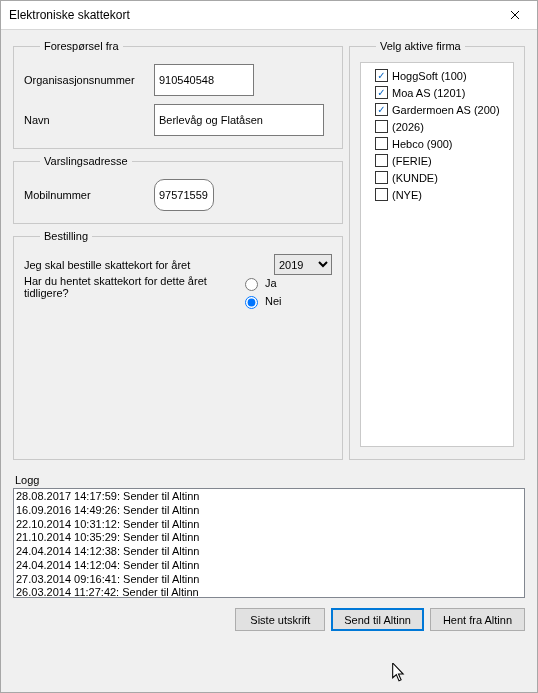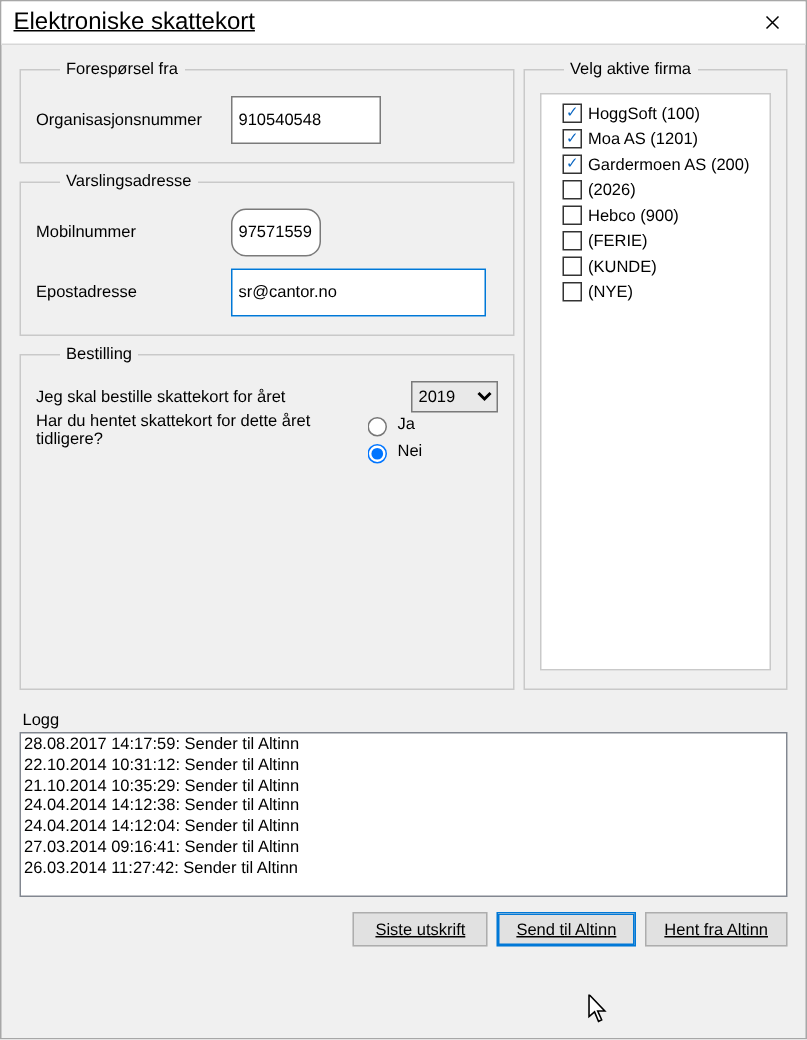--- a/index.html
+++ b/index.html
@@ -21,22 +21,21 @@
     position: relative;
   }
   .titlebar {
     height: 28px;
     background: #fff;
     border-bottom: 1px solid #d7d7d7;
     display: flex;
     align-items: center;
     padding-left: 8px;
     position: relative;
-    font-size: 16px;
-    text-decoration: underline;
+    font-size: 12px;
   }
   .titlebar .title-text {
     flex: 1;
   }
   .close-btn {
     width: 44px;
     height: 28px;
     display: flex;
     align-items: center;
     justify-content: center;
@@ -175,21 +174,20 @@
     margin-top:10px;
   }
   button.win {
     height: 23px;
     min-width: 90px;
     padding: 0 12px;
     border: 1px solid #adadad;
     background: #e1e1e1;
     font: inherit;
     cursor: default;
-    text-decoration: underline;
   }
   button.win.default-btn {
     border: 1px solid #0078d7;
     box-shadow: inset 0 0 0 1px #0078d7;
   }
   .cursor-arrow {
     position:absolute;
     width:14px; height:20px;
     pointer-events:none;
   }
@@ -215,31 +213,31 @@
     <div class="topgrid">
 
       <div class="leftcol">
 
         <fieldset class="groupbox">
           <legend>Forespørsel fra</legend>
           <div class="formrow">
             <span class="formlabel">Organisasjonsnummer</span>
             <input class="text" style="width: 100px;" value="910540548">
           </div>
+          <div class="formrow">
+            <span class="formlabel">Navn</span>
+            <input class="text" style="width: 170px;" value="Berlevåg og Flatåsen">
+          </div>
         </fieldset>
 
         <fieldset class="groupbox">
           <legend>Varslingsadresse</legend>
           <div class="formrow">
             <span class="formlabel">Mobilnummer</span>
             <input class="text" style="width: 60px; border-radius: 10px;" value="97571559">
-          </div>
-          <div class="formrow">
-            <span class="formlabel">Epostadresse</span>
-            <input class="text focused" style="width: 170px;" value="sr@cantor.no">
           </div>
         </fieldset>
 
         <fieldset class="groupbox bestilling-box">
           <legend>Bestilling</legend>
           <div class="bestilling-row1">
             <span>Jeg skal bestille skattekort for året</span>
             <select class="combo" style="width:58px">
               <option>2019</option>
             </select>
@@ -300,20 +298,21 @@
             </div>
         </fieldset>
       </div>
 
     </div>
 
     <div class="logg-section">
       <span class="logg-label">Logg</span>
       <div class="logg-box" id="logg-box">
           <div>28.08.2017 14:17:59: Sender til Altinn</div>
+          <div>16.09.2016 14:49:26: Sender til Altinn</div>
           <div>22.10.2014 10:31:12: Sender til Altinn</div>
           <div>21.10.2014 10:35:29: Sender til Altinn</div>
           <div>24.04.2014 14:12:38: Sender til Altinn</div>
           <div>24.04.2014 14:12:04: Sender til Altinn</div>
           <div>27.03.2014 09:16:41: Sender til Altinn</div>
           <div>26.03.2014 11:27:42: Sender til Altinn</div>
         </div>
     </div>
 
     <div class="buttons">

